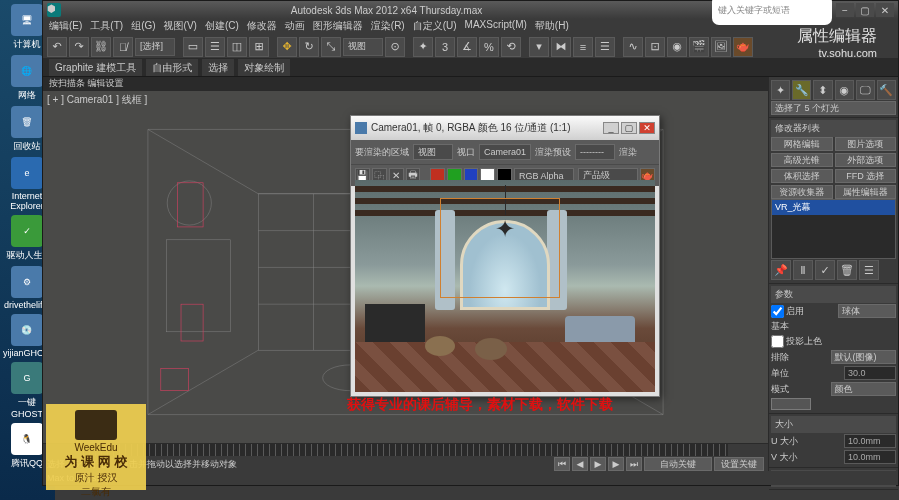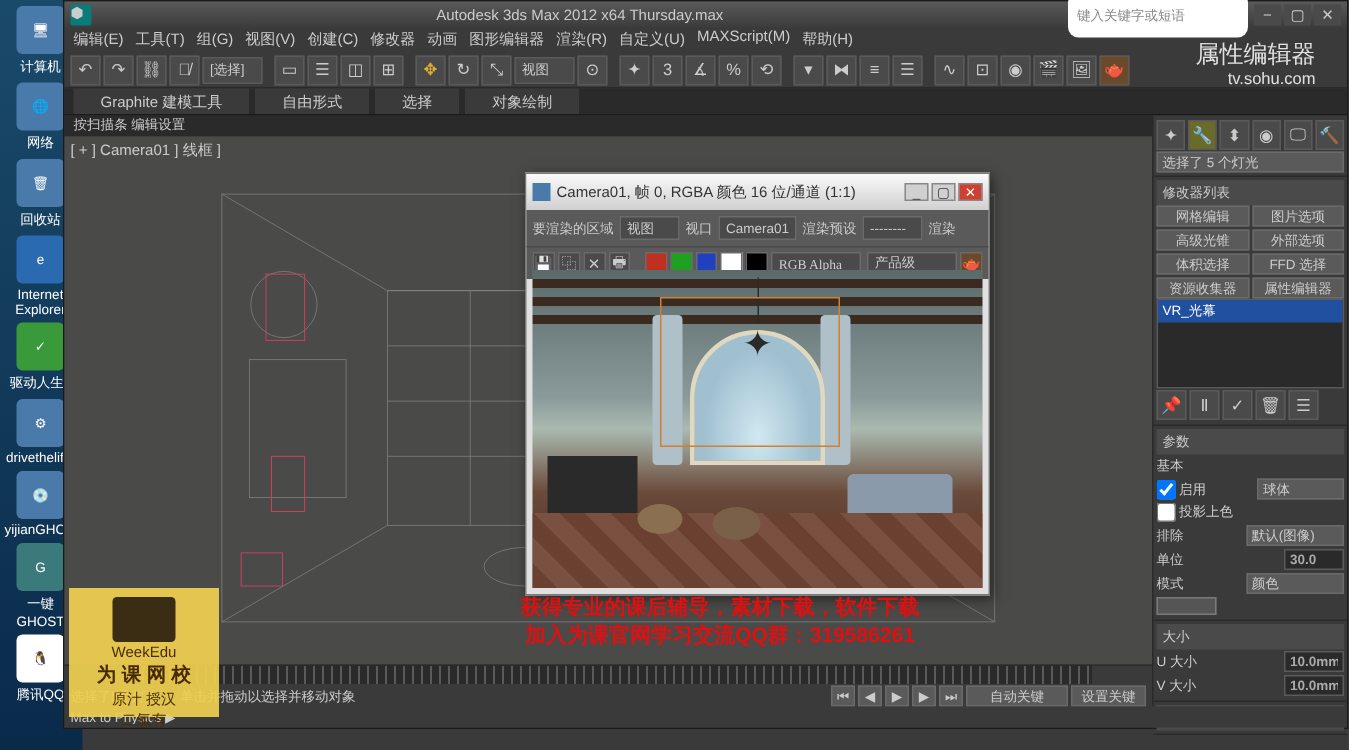--- a/index.html
+++ b/index.html
@@ -14,21 +14,21 @@
 .title-bar .search-title { width: 120px; height: 30px; background: #fff; border-radius: 7px; margin: 0 4px; font-size: 9px; color: #888; padding: 0 6px; display: flex; align-items: center; }
 .title-bar .win-btns { display: flex; gap: 2px; }
 .title-bar .win-btn { width: 18px; height: 14px; background: #4a4a4a; display: flex; align-items: center; justify-content: center; font-size: 10px; }
 .menu-bar { height: 16px; background: #3a3a3a; display: flex; padding: 0 6px; gap: 8px; font-size: 10px; }
 .menu-item { color: #ccc; cursor: pointer; }
 .toolbar { height: 24px; background: #3a3a3a; border-bottom: 1px solid #2a2a2a; display: flex; align-items: center; padding: 0 4px; gap: 2px; }
 .tool-btn { width: 20px; height: 20px; background: #4a4a4a; border: 1px solid #5a5a5a; display: flex; align-items: center; justify-content: center; font-size: 11px; }
 .tool-sep { width: 4px; }
 .tool-drop { height: 18px; background: #4a4a4a; border: 1px solid #5a5a5a; padding: 0 4px; display: flex; align-items: center; font-size: 9px; min-width: 40px; }
 .ribbon-tabs { height: 18px; background: #2a2a2a; display: flex; padding: 0 6px; gap: 4px; font-size: 10px; border-bottom: 1px solid #1a1a1a; }
-.ribbon-tab { padding: 2px 18px; background: #3a3a3a; }
+.ribbon-tab { padding: 2px 6px; background: #3a3a3a; }
 .sub-tabs { height: 14px; background: #2a2a2a; padding: 0 6px; font-size: 9px; display: flex; gap: 6px; }
 .viewport-area { position: absolute; left: 0; top: 90px; right: 130px; bottom: 32px; background: #4a4a48; }
 .viewport-label { position: absolute; left: 4px; top: 2px; font-size: 10px; color: #ccc; }
 .wireframe { position: absolute; left: 20px; top: 20px; right: 20px; bottom: 20px; }
 .wireframe svg { width: 100%; height: 100%; }
 .render-window { position: absolute; left: 350px; top: 115px; width: 310px; height: 282px; background: #e0e0e0; border: 1px solid #7a7a7a; box-shadow: 2px 2px 8px rgba(0,0,0,.5); }
 .render-title { height: 18px; background: linear-gradient(#fafafa,#d0d0d0); display: flex; align-items: center; padding: 12px 4px; font-size: 10px; color: #333; }
 .render-title .ico { width: 12px; height: 12px; background: #4a7aaa; margin-right: 4px; }
 .render-title span { flex: 1; }
 .render-title .btn { width: 16px; height: 12px; background: #d0d0d0; border: 1px solid #888; margin-left: 2px; font-size: 9px; display: flex; align-items: center; justify-content: center; }
@@ -36,21 +36,21 @@
 .render-toolbar { height: 24px; background: #5a5a5a; display: flex; align-items: center; padding: 0 4px; gap: 4px; font-size: 9px; color: #ccc; }
 .render-toolbar .sec-label { font-size: 9px; }
 .render-toolbar .drop { height: 16px; background: #4a4a4a; border: 1px solid #6a6a6a; padding: 0 4px; display: flex; align-items: center; min-width: 40px; }
 .render-toolbar-2 { height: 22px; background: #5a5a5a; display: flex; align-items: center; padding: 0 4px; gap: 2px; border-top: 1px solid #4a4a4a; }
 .render-toolbar-2 .tb { width: 16px; height: 16px; background: #4a4a4a; border: 1px solid #6a6a6a; display: flex; align-items: center; justify-content: center; font-size: 10px; }
 .render-toolbar-2 .sw-r { background: #c03020; }
 .render-toolbar-2 .sw-g { background: #20a020; }
 .render-toolbar-2 .sw-b { background: #2040c0; }
 .render-toolbar-2 .sw-w { background: #fff; }
 .render-toolbar-2 .sw-k { background: #000; }
-.render-toolbar-2 .drop { height: 16px; background: #4a4a4a; border: 1px solid #6a6a6a; padding: 0 4px; display: flex; align-items: center; min-width: 60px; font-size: 9px; font-family: Liberation Serif, serif; }
+.render-toolbar-2 .drop { height: 16px; background: #4a4a4a; border: 1px solid #6a6a6a; padding: 0 4px; display: flex; align-items: center; min-width: 60px; font-size: 9px; }
 .render-canvas { position: absolute; top: 64px; left: 4px; right: 4px; bottom: 4px; background: linear-gradient(180deg,#5a6a6a 0%,#8a9a9a 40%,#aabab0 50%,#6a4a3a 70%,#4a3020 100%); overflow: hidden; }
 .render-room { position: absolute; inset: 0; }
 .render-room .ceiling-beam { position: absolute; top: 14px; left: 0; right: 0; height: 6px; background: #3a2a20; }
 .render-room .window-arch { position: absolute; left: 50%; top: 40px; transform: translateX(-50%); width: 90px; height: 90px; background: radial-gradient(ellipse at 50% 80%,#d0e8f0 0%,#a0c0d0 60%); border-radius: 45px 45px 0 0; border: 3px solid #e0d8c0; }
 .render-room .chandelier { position: absolute; left: 50%; top: 35px; transform: translateX(-50%); width: 40px; height: 30px; }
 .render-room .chandelier::before { content: ""; position: absolute; left: 50%; top: -30px; width: 1px; height: 30px; background: #2a2a2a; }
 .render-room .chandelier::after { content: "✦"; position: absolute; left: 50%; transform: translateX(-50%); font-size: 24px; color: #2a2a2a; }
 .render-room .floor { position: absolute; bottom: 0; left: 0; right: 0; height: 50px; background: repeating-linear-gradient(45deg,#6a4030,#6a4030 12px,#7a5040 12px,#7a5040 24px); }
 .render-room .sofa { position: absolute; right: 20px; bottom: 44px; width: 70px; height: 32px; background: #8a9aaa; border-radius: 4px; }
 .render-room .ottoman { position: absolute; left: 70px; bottom: 36px; width: 30px; height: 20px; background: #8a7050; border-radius: 50%; }
@@ -58,36 +58,36 @@
 .render-room .tv-unit { position: absolute; left: 10px; bottom: 48px; width: 60px; height: 40px; background: #2a2a2a; }
 .render-room .curtain-l { position: absolute; left: 80px; top: 30px; width: 20px; height: 100px; background: #b0c0c8; border-radius: 3px; }
 .render-room .curtain-r { position: absolute; right: 88px; top: 30px; width: 20px; height: 100px; background: #b0c0c8; border-radius: 3px; }
 .render-safe-frame { position: absolute; left: 85px; top: 18px; width: 120px; height: 100px; border: 1px solid #d08030; }
 .right-panel { position: absolute; right: 0; top: 76px; width: 130px; bottom: 14px; background: #3a3a3a; border-left: 1px solid #2a2a2a; font-size: 9px; }
 .panel-section { border-bottom: 1px solid #2a2a2a; padding: 2px; }
 .panel-header { background: #4a4a4a; padding: 2px 4px; font-size: 9px; }
 .panel-row { display: flex; gap: 2px; padding: 1px 0; align-items: center; }
 .panel-row label { flex: 1; font-size: 9px; }
 .panel-drop { height: 14px; background: #5a5a5a; border: 1px solid #6a6a6a; padding: 0 3px; font-size: 9px; flex: 1; }
-.panel-input { height: 14px; background: #2a2a2a; border: 1px solid #5a5a5a; padding: 0 3px; font-size: 9px; color: #aaa; width: 40px; font-weight: bold; }
+.panel-input { height: 14px; background: #2a2a2a; border: 1px solid #5a5a5a; padding: 0 3px; font-size: 9px; color: #aaa; width: 52px; }
 .panel-list { height: 60px; background: #2a2a2a; border: 1px solid #5a5a5a; }
 .panel-list-item { padding: 1px 3px; font-size: 9px; }
 .panel-list-item.selected { background: #2050a0; color: #fff; }
 .panel-btn-grid { display: grid; grid-template-columns: 1fr 1fr; gap: 2px; }
 .panel-btn { height: 14px; background: #5a5a5a; border: 1px solid #6a6a6a; font-size: 9px; text-align: center; }
 .panel-color-swatch { width: 40px; height: 12px; background: #555; border: 1px solid #7a7a7a; }
 .timeline { position: absolute; left: 0; right: 130px; bottom: 14px; height: 28px; background: #3a3a3a; border-top: 1px solid #2a2a2a; }
 .timeline .ruler { height: 12px; background: #2a2a2a; position: relative; margin: 0 40px; }
 .timeline .ruler::before { content: ""; position: absolute; inset: 0; background: repeating-linear-gradient(90deg,#5a5a5a 0,#5a5a5a 1px,transparent 1px,transparent 6px); }
 .timeline .ctrls { height: 16px; display: flex; align-items: center; gap: 2px; padding: 0 4px; font-size: 9px; }
 .timeline .play-btn { width: 16px; height: 14px; background: #5a5a5a; border: 1px solid #6a6a6a; display: flex; align-items: center; justify-content: center; }
 .status-bar { position: absolute; left: 0; right: 0; bottom: 0; height: 14px; background: #3a3a3a; font-size: 9px; padding: 0 4px; display: flex; align-items: center; }
 .watermark { position: absolute; right: 22px; top: 26px; font-size: 16px; color: #fff; opacity: .85; text-align: right; }
 .watermark .sub { font-size: 11px; }
-.weekedu-logo { position: absolute; left: 46px; bottom: 22px; width: 100px; height: 86px; background: #f0d050; color: #4a2a00; font-size: 10px; text-align: center; padding: 4px; opacity: .92; }
+.weekedu-logo { position: absolute; left: 46px; bottom: 10px; width: 100px; height: 86px; background: #f0d050; color: #4a2a00; font-size: 10px; text-align: center; padding: 4px; opacity: .92; }
 .weekedu-logo .icon { width: 42px; height: 30px; background: #3a2a10; margin: 2px auto; border-radius: 3px; }
 .promo-text { position: absolute; left: 280px; top: 395px; font-size: 14px; color: #e01010; font-weight: bold; text-align: center; width: 400px; }
 .promo-text div { margin: 1px 0; text-align: center; }
 </style>
 </head>
 <body>
 
 <div class="desktop">
   <div class="desktop-icon"><div class="ico">🖥</div><span>计算机</span></div>
   <div class="desktop-icon"><div class="ico">🌐</div><span>网络</span></div>
@@ -235,26 +235,26 @@
         <div class="tool-btn">📌</div>
         <div class="tool-btn">Ⅱ</div>
         <div class="tool-btn">✓</div>
         <div class="tool-btn">🗑</div>
         <div class="tool-btn">☰</div>
       </div>
     </div>
     <div class="panel-section">
       <div class="panel-header">参数</div>
       <div class="panel-row">
-          <label>基本</label>
-        </div>
-      <div class="panel-row">
           <input type="checkbox" checked="" style="">
           <label>启用</label>
           <div class="panel-drop">球体</div>
+        </div>
+      <div class="panel-row">
+          <label>基本</label>
         </div>
       <div class="panel-row">
           <input type="checkbox" style="">
           <label>投影上色</label>
         </div>
       <div class="panel-row">
           <label>排除</label>
           <div class="panel-drop">默认(图像)</div>
         </div>
       <div class="panel-row">
@@ -367,14 +367,13 @@
 <div class="weekedu-logo">
   <div class="icon"></div>
   <div>WeekEdu</div>
   <div style="font-size:13px;font-weight:bold">为 课 网 校</div>
   <div>原汁    授汉</div>
   <div>二氯有</div>
 </div>
 
 <div class="promo-text">
   <div>获得专业的课后辅导，素材下载，软件下载</div>
-  <div>加入为课官网学习交流QQ群：319586261</div>
 </div>
 
 </body></html>

